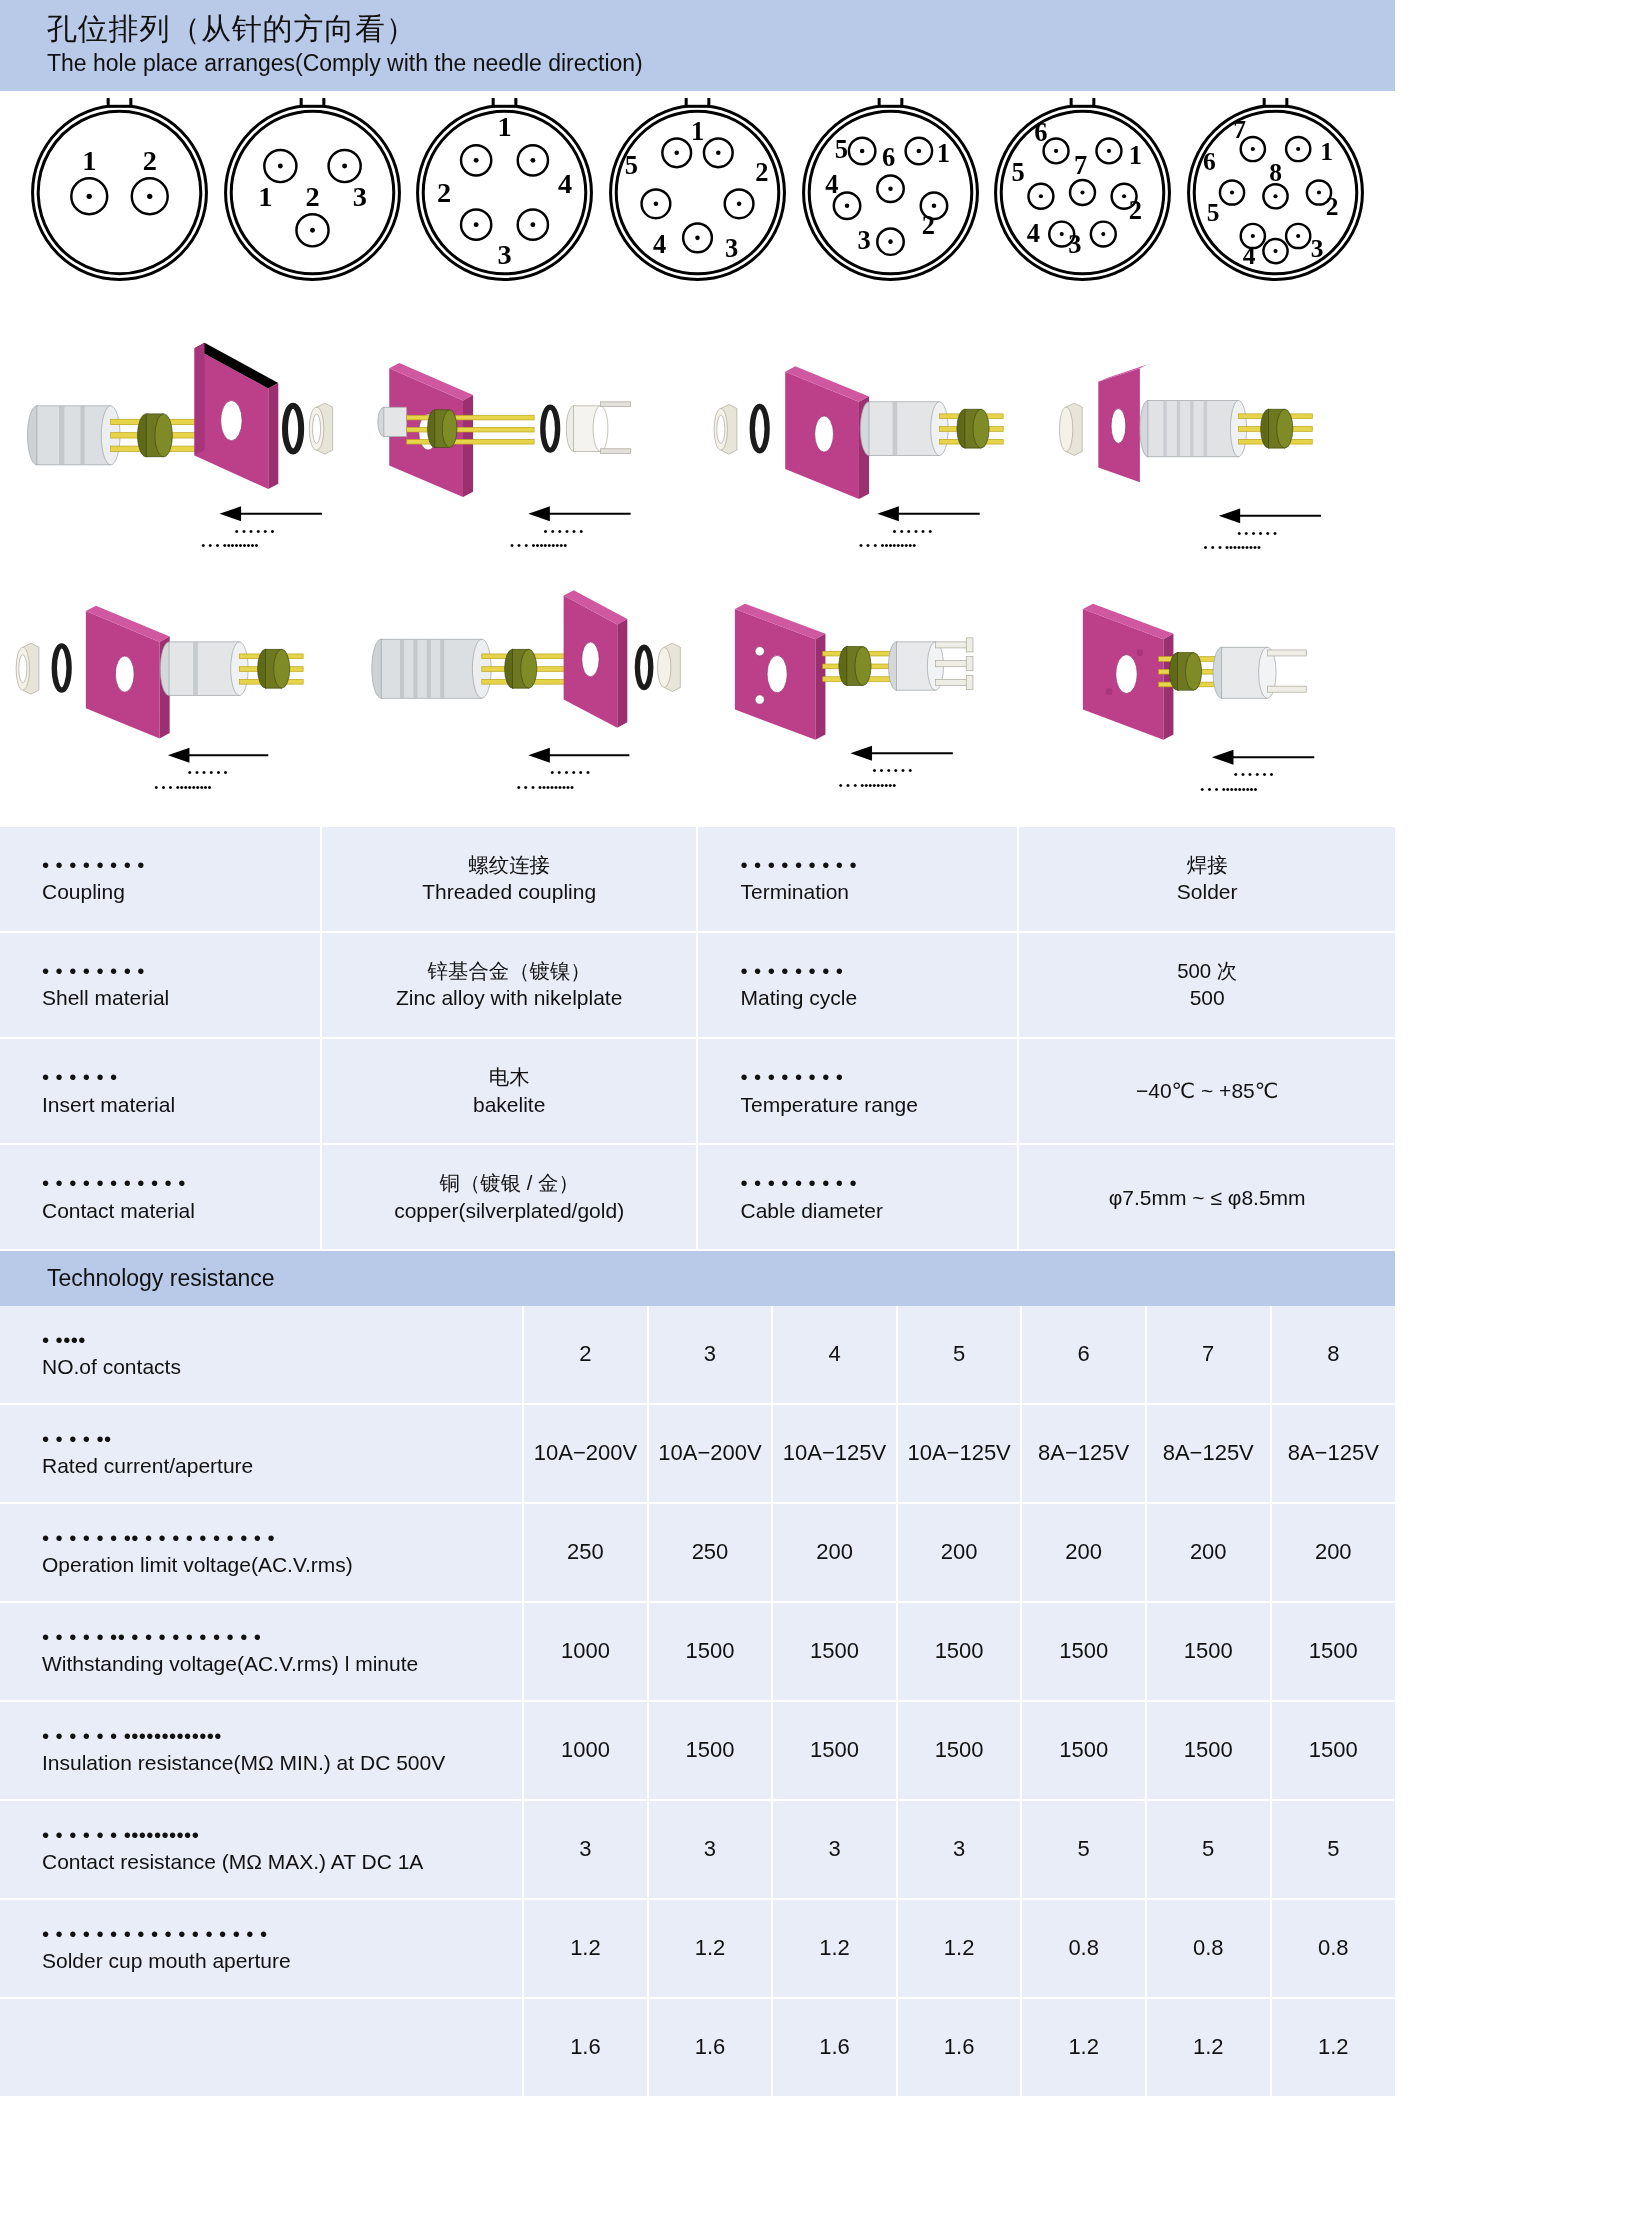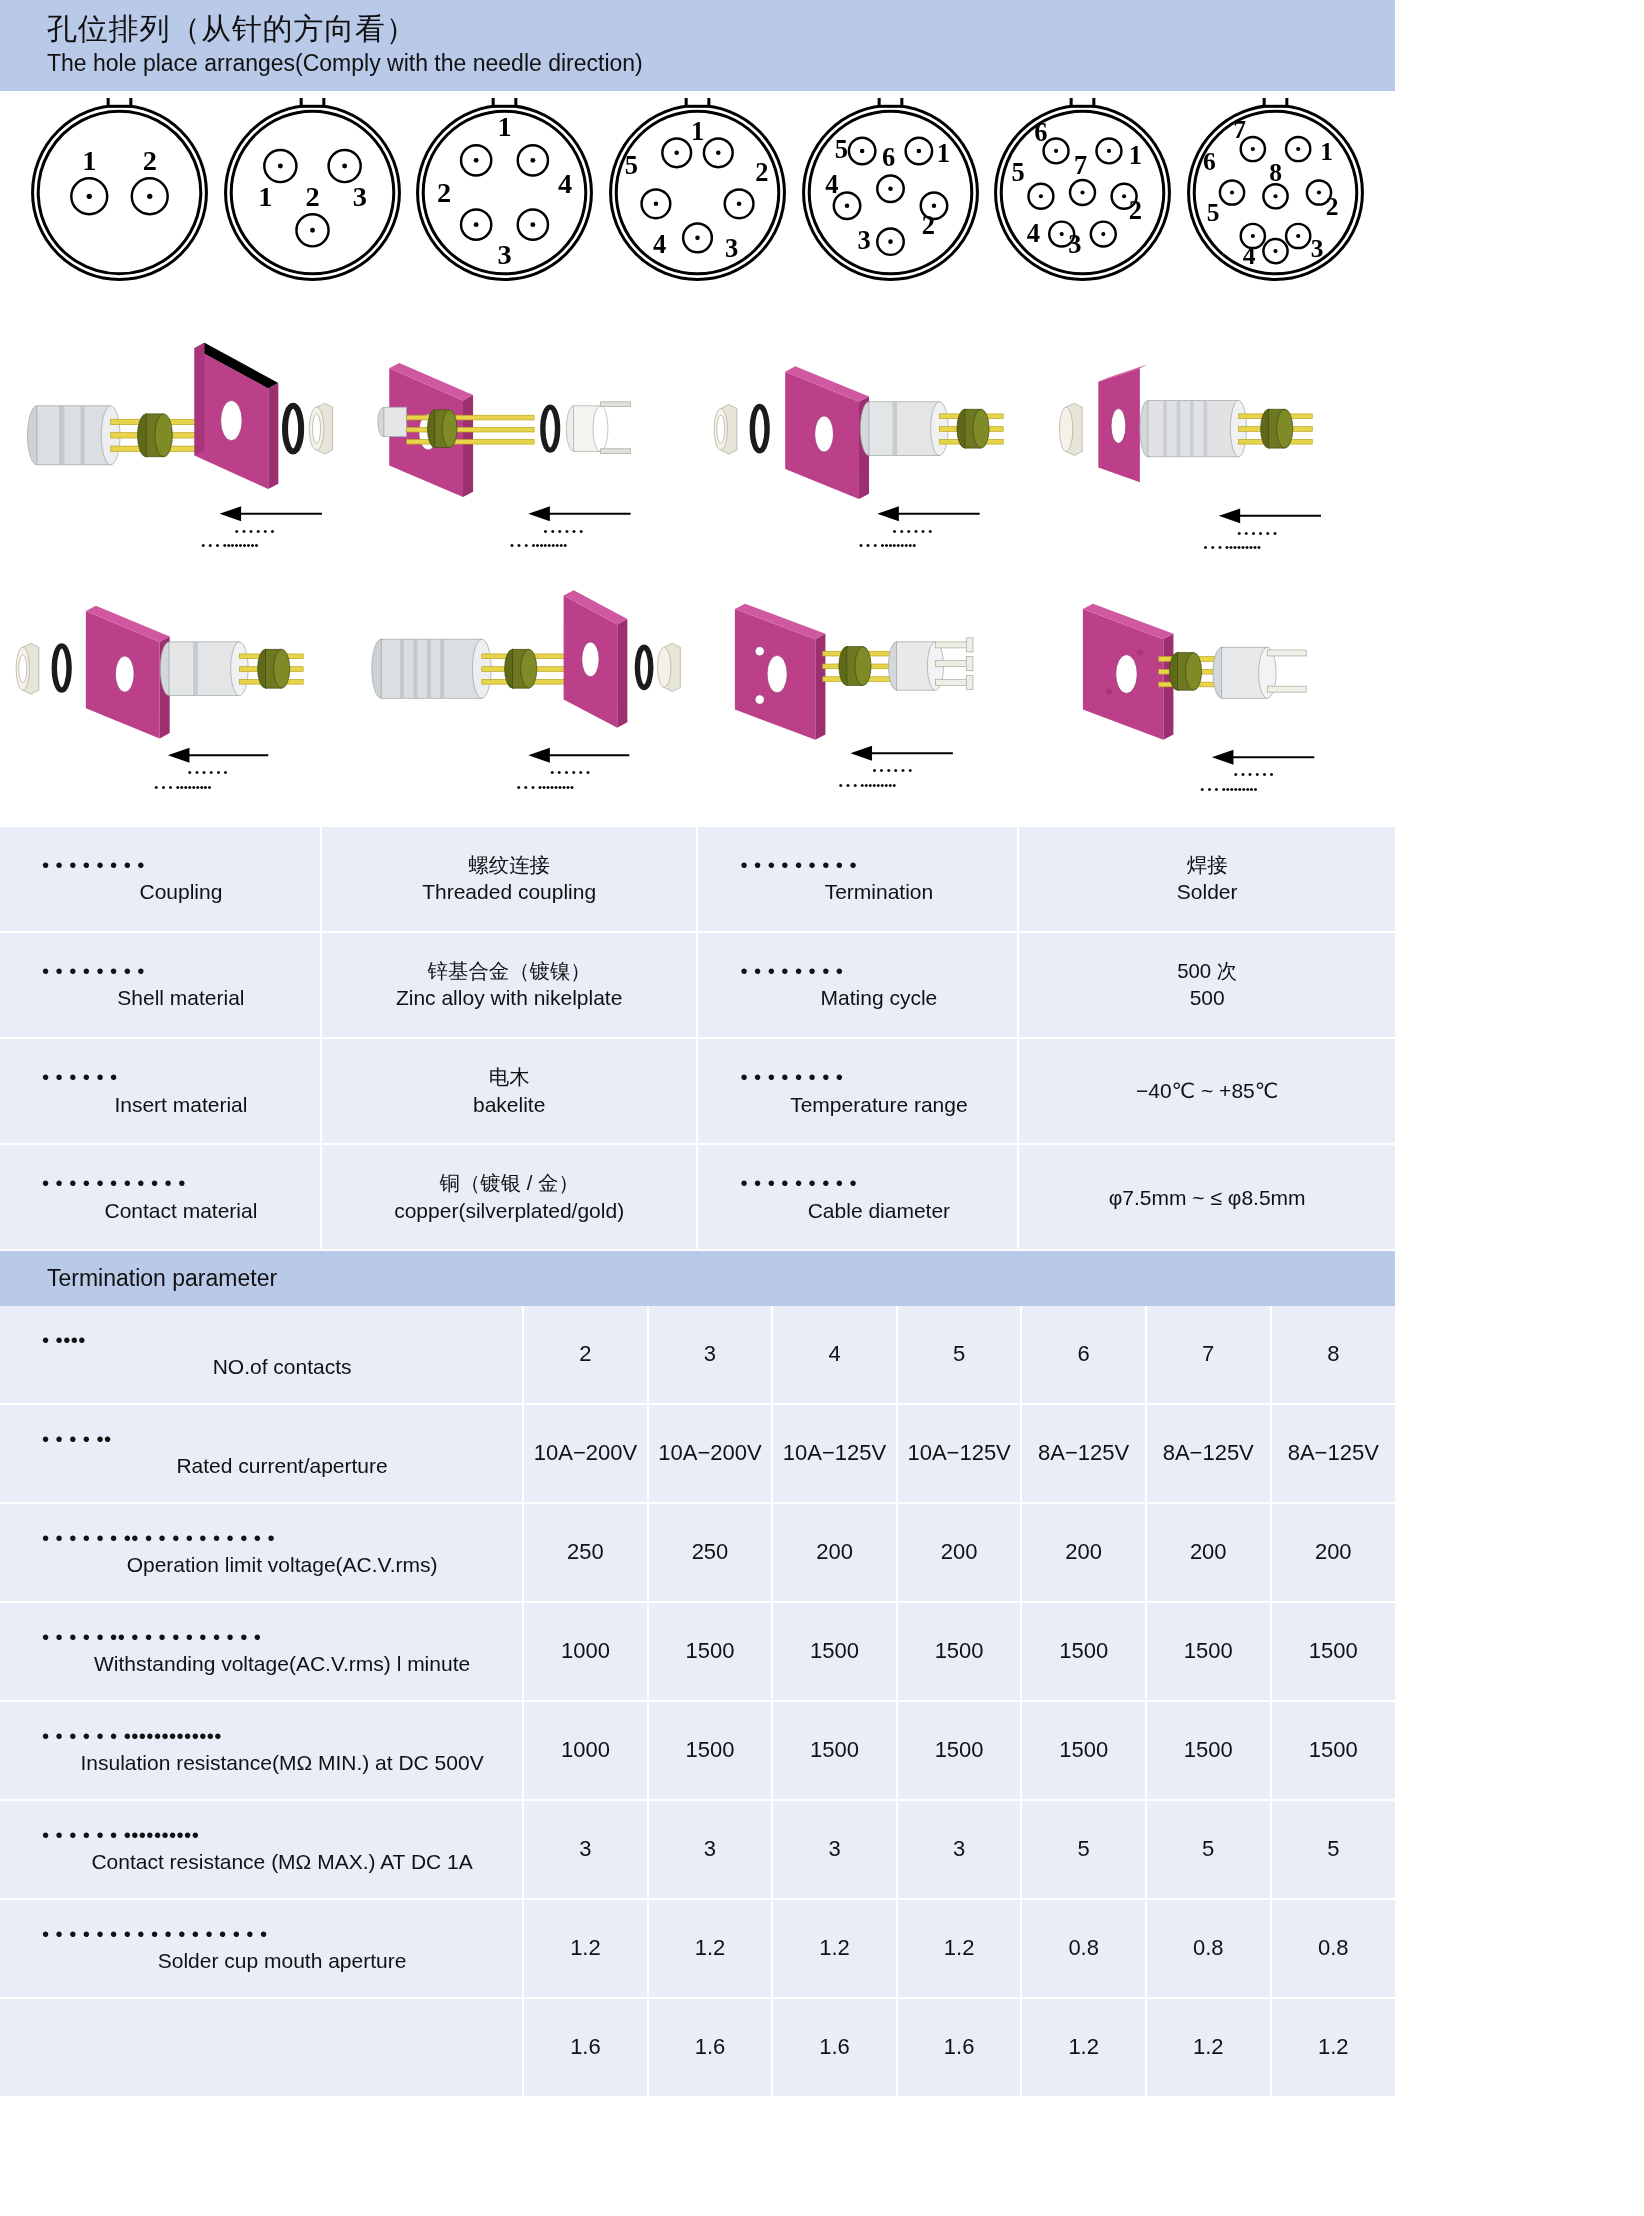--- a/index.html
+++ b/index.html
@@ -48,21 +48,21 @@
     border-right:2.3px solid #ffffff;
     border-bottom:2.3px solid #ffffff;
     vertical-align:middle;
     height:89px;
     padding:7.6px 0;
   }
   .mat-table td:last-child{border-right:none;}
   .mat-label{padding-left:42px!important;text-align:left;}
   .mat-value{text-align:center;}
   .cn-line{font-size:20.4px;line-height:1.3;color:#111;white-space:nowrap;}
-  .en-line{font-size:21px;line-height:1.32;color:#111;white-space:nowrap;text-align:center;}
+  .en-line{font-size:21px;line-height:1.32;color:#111;white-space:nowrap;}
   .dots{
     font-size:20.4px;line-height:1.3;color:#111;letter-spacing:.02em;
     font-family:"Liberation Sans",sans-serif;
   }
 
   
   .tech-table td{
     background:#e9edf8;
     border-right:2.3px solid #ffffff;
     border-bottom:2.3px solid #ffffff;
@@ -748,21 +748,21 @@
         </td>
         <td class="mat-value">
           <div class="en-line">φ7.5mm ~ ≤ φ8.5mm</div>
         </td>
       </tr>
 
     </tbody>
   </table>
 
   <div class="band">
-    <div class="en">Termination parameter</div>
+    <div class="en">Technology resistance</div>
   </div>
 
   <table class="tech-table">
     <colgroup>
       <col style="width:37.5%">
         <col style="width:8.93%">
         <col style="width:8.93%">
         <col style="width:8.93%">
       <col style="width:8.93%">
         <col style="width:8.93%">

